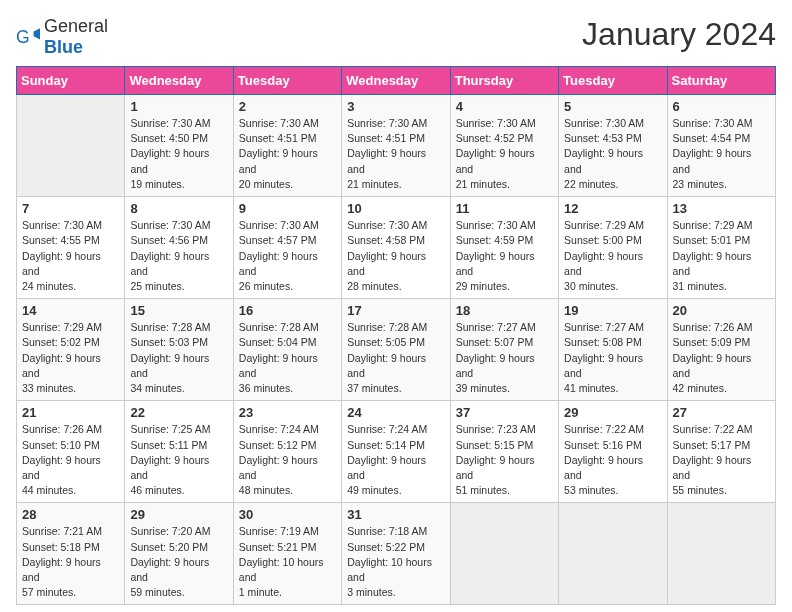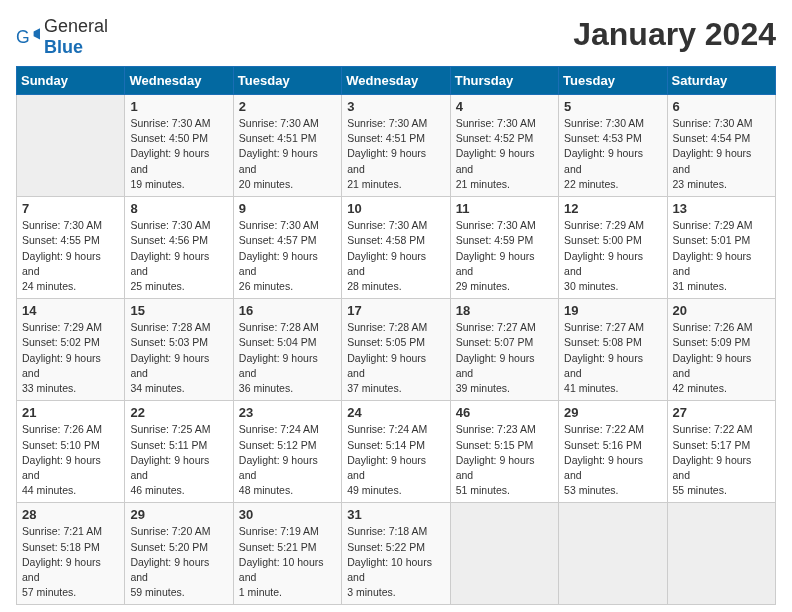--- a/index.html
+++ b/index.html
@@ -34,34 +34,34 @@
     }
     .logo-icon {
       width: 24px;
       height: 24px;
     }
     .title-area {
       text-align: right;
     }
     .calendar-title {
       font-size: 32px;
-      font-weight: bold;
+      font-weight: normal;
       color: #333;
     }
     .calendar-subtitle {
       font-size: 16px;
       color: #555;
     }
     table {
       width: 100%;
       border-collapse: collapse;
       table-layout: fixed;
     }
     th {
-      background-color: #0369a1;
+      background-color: #ec4899;
       color: white;
       font-size: 13px;
       font-weight: bold;
       padding: 6px 4px;
       text-align: left;
       border: 1px solid #1a6eb5;
     }
     td {
       border: 1px solid #ccc;
       vertical-align: top;
@@ -219,21 +219,21 @@
         </td>
         <td>
           <span class="day-num">23</span>
           <div class="day-info">Sunrise: 7:24 AM<br>Sunset: 5:12 PM<br>Daylight: 9 hours and<br>48 minutes.</div>
         </td>
         <td>
           <span class="day-num">24</span>
           <div class="day-info">Sunrise: 7:24 AM<br>Sunset: 5:14 PM<br>Daylight: 9 hours and<br>49 minutes.</div>
         </td>
         <td>
-          <span class="day-num">46</span>
+          <span class="day-num">37</span>
           <div class="day-info">Sunrise: 7:23 AM<br>Sunset: 5:15 PM<br>Daylight: 9 hours and<br>51 minutes.</div>
         </td>
         <td>
           <span class="day-num">29</span>
           <div class="day-info">Sunrise: 7:22 AM<br>Sunset: 5:16 PM<br>Daylight: 9 hours and<br>53 minutes.</div>
         </td>
         <td>
           <span class="day-num">27</span>
           <div class="day-info">Sunrise: 7:22 AM<br>Sunset: 5:17 PM<br>Daylight: 9 hours and<br>55 minutes.</div>
         </td>

